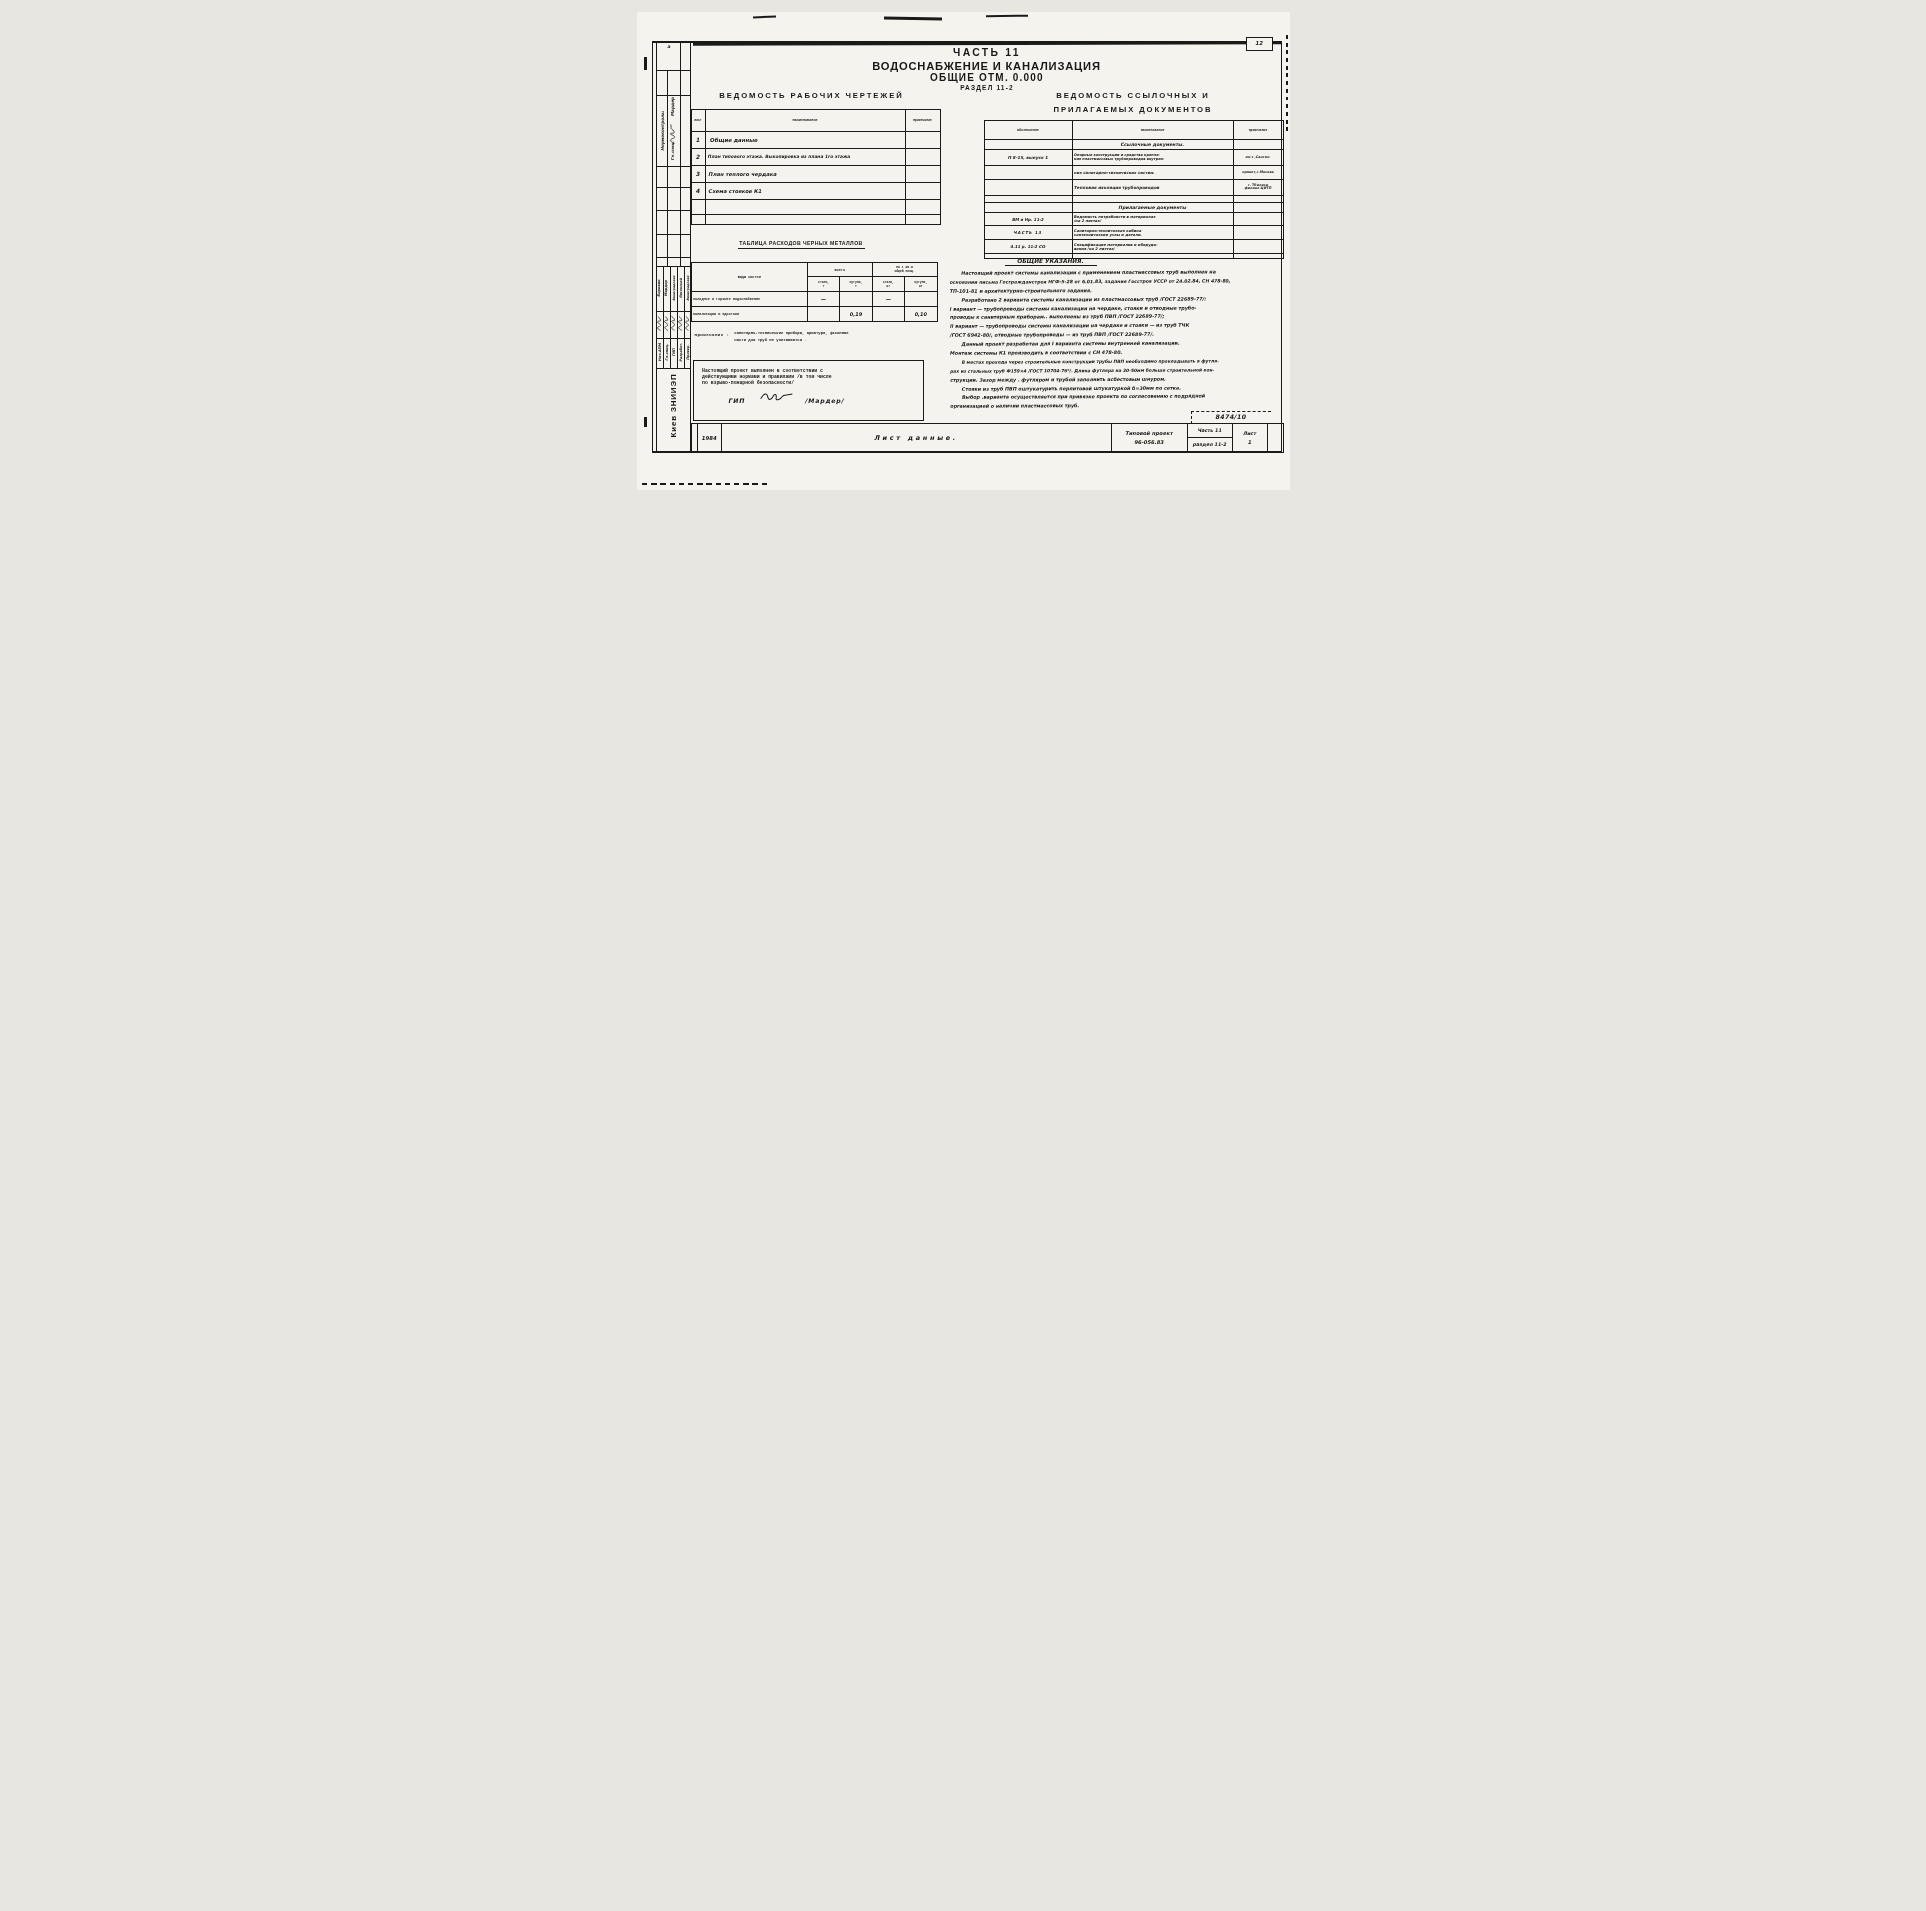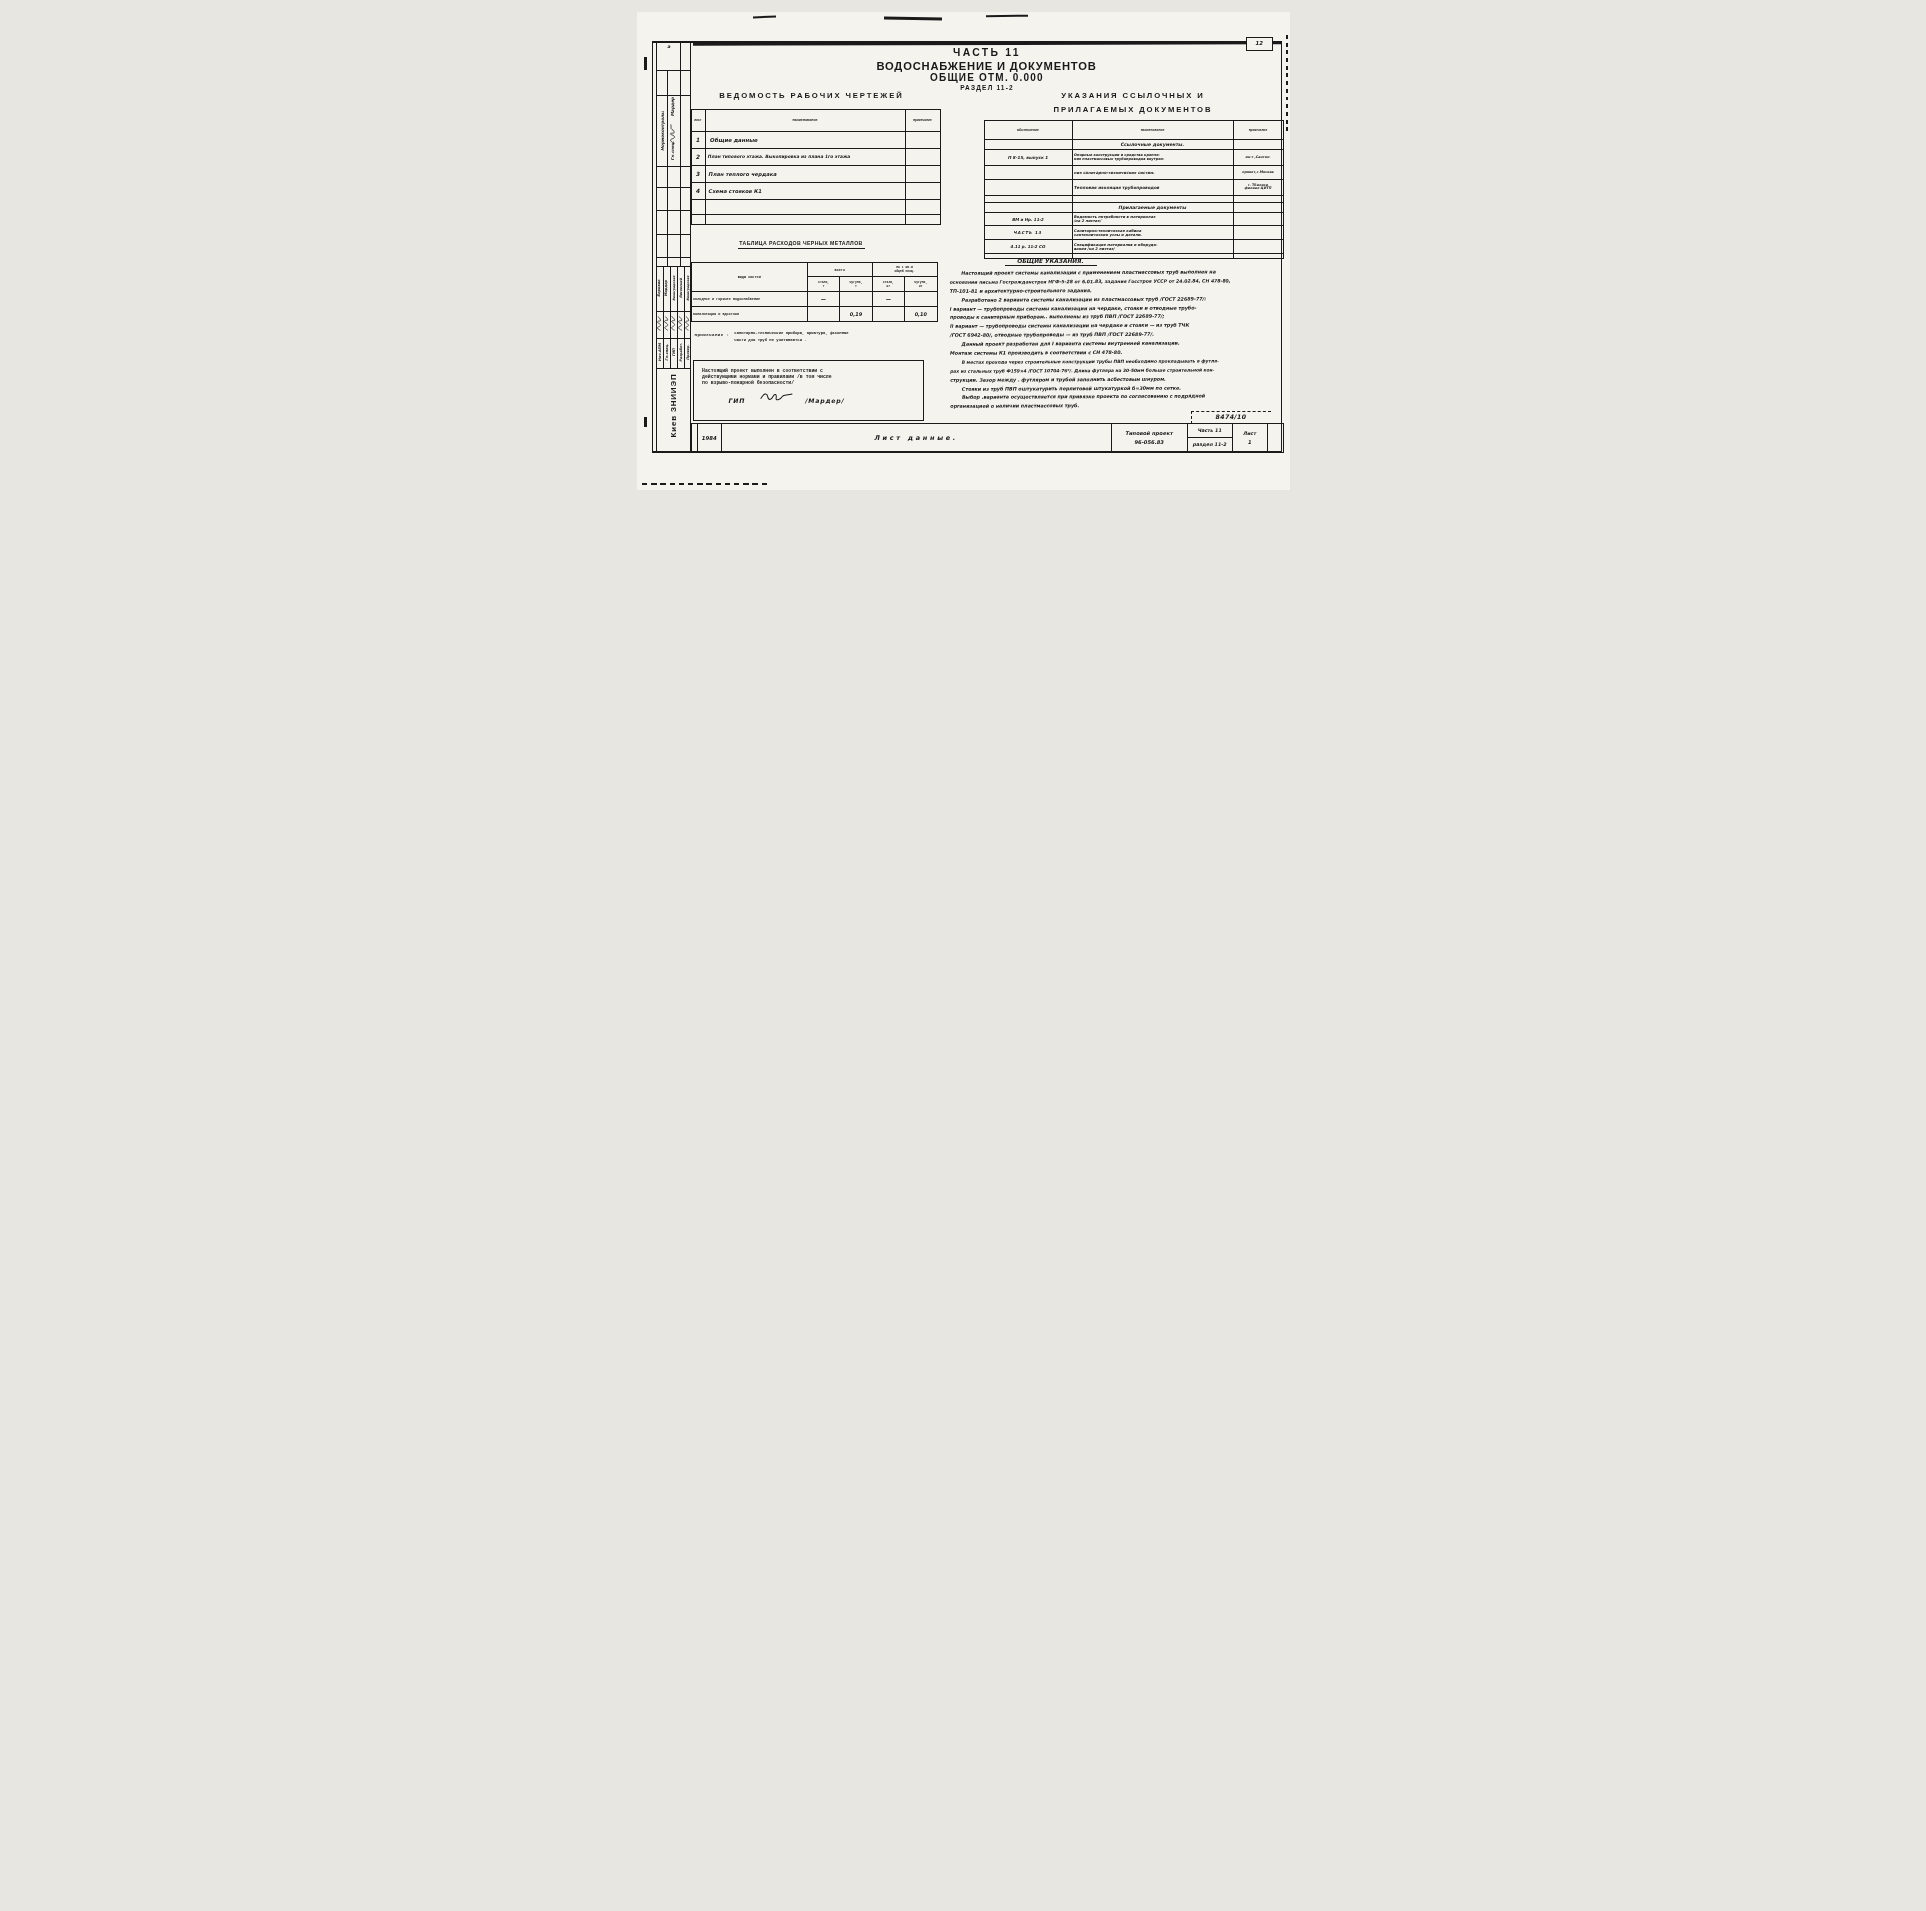--- a/index.html
+++ b/index.html
@@ -98,21 +98,21 @@
 
   <div class="abs rot hand" style="left:6.2px;top:338px;width:33px;text-align:center;font-size:3.5px;">Нач.АПМ</div>
   <div class="abs rot hand" style="left:13px;top:338px;width:33px;text-align:center;font-size:3.5px;">Гл.спец.</div>
   <div class="abs rot hand" style="left:20px;top:338px;width:33px;text-align:center;font-size:3.5px;">ГИП</div>
   <div class="abs rot hand" style="left:27px;top:338px;width:33px;text-align:center;font-size:3.3px;">Разработ.</div>
   <div class="abs rot hand" style="left:34px;top:338px;width:33px;text-align:center;font-size:3.3px;">Провер.</div>
 
   <div class="abs rot stencil" style="left:-4.6px;top:389px;width:83px;text-align:center;font-size:8px;letter-spacing:0.8px;">Киев  ЗНИИЭП</div>
 
   <div class="abs stencil cent" style="left:208px;top:35px;width:285px;font-size:10.4px;letter-spacing:2.3px;">ЧАСТЬ 11</div>
-  <div class="abs stencil cent" style="left:169px;top:48px;width:362px;font-size:11.2px;letter-spacing:0.8px;">ВОДОСНАБЖЕНИЕ И ДОКУМЕНТОВ</div>
+  <div class="abs stencil cent" style="left:169px;top:48px;width:362px;font-size:11.2px;letter-spacing:0.8px;">ВОДОСНАБЖЕНИЕ И КАНАЛИЗАЦИЯ</div>
   <div class="abs stencil cent" style="left:208px;top:60px;width:285px;font-size:10px;letter-spacing:1.2px;">ОБЩИЕ ОТМ.  0.000</div>
   <div class="abs stencil cent" style="left:208px;top:72px;width:285px;font-size:6.5px;letter-spacing:1.2px;">РАЗДЕЛ 11-2</div>
 
   <div class="abs" style="left:609px;top:25.4px;width:25.4px;height:11.6px;border:1.3px solid #1a1a1a;background:#f5f3ee;">
     <div class="hand cent" style="font-size:5.4px;line-height:10.8px;">12</div>
   </div>
 
   <div class="abs stencil cent" style="left:65px;top:79px;width:220px;font-size:7.7px;letter-spacing:1.9px;">ВЕДОМОСТЬ  РАБОЧИХ  ЧЕРТЕЖЕЙ</div>
   <table class="tbl" style="left:54px;top:97px;width:248px;">
     <colgroup>
@@ -152,21 +152,21 @@
           <td></td>
         </tr>
     <tr style="height:10px;">
           <td></td>
           <td></td>
           <td></td>
         </tr>
   </tbody>
     </table>
 
-  <div class="abs stencil cent" style="left:354px;top:79px;width:285px;font-size:7.7px;letter-spacing:1.9px;">УКАЗАНИЯ  ССЫЛОЧНЫХ  И</div>
+  <div class="abs stencil cent" style="left:354px;top:79px;width:285px;font-size:7.7px;letter-spacing:1.9px;">ВЕДОМОСТЬ  ССЫЛОЧНЫХ  И</div>
   <div class="abs stencil cent" style="left:354px;top:93px;width:285px;font-size:7.7px;letter-spacing:1.9px;">ПРИЛАГАЕМЫХ  ДОКУМЕНТОВ</div>
   <table class="tbl" style="left:347px;top:108px;width:299px;">
     <colgroup>
         <col style="width:88px;">
         <col style="width:161px;">
         <col style="width:50px;">
       </colgroup>
     <tbody>
         <tr style="height:18.5px;">
       <td class="typed cent" style="font-size:3.3px;">Обозначение</td>

